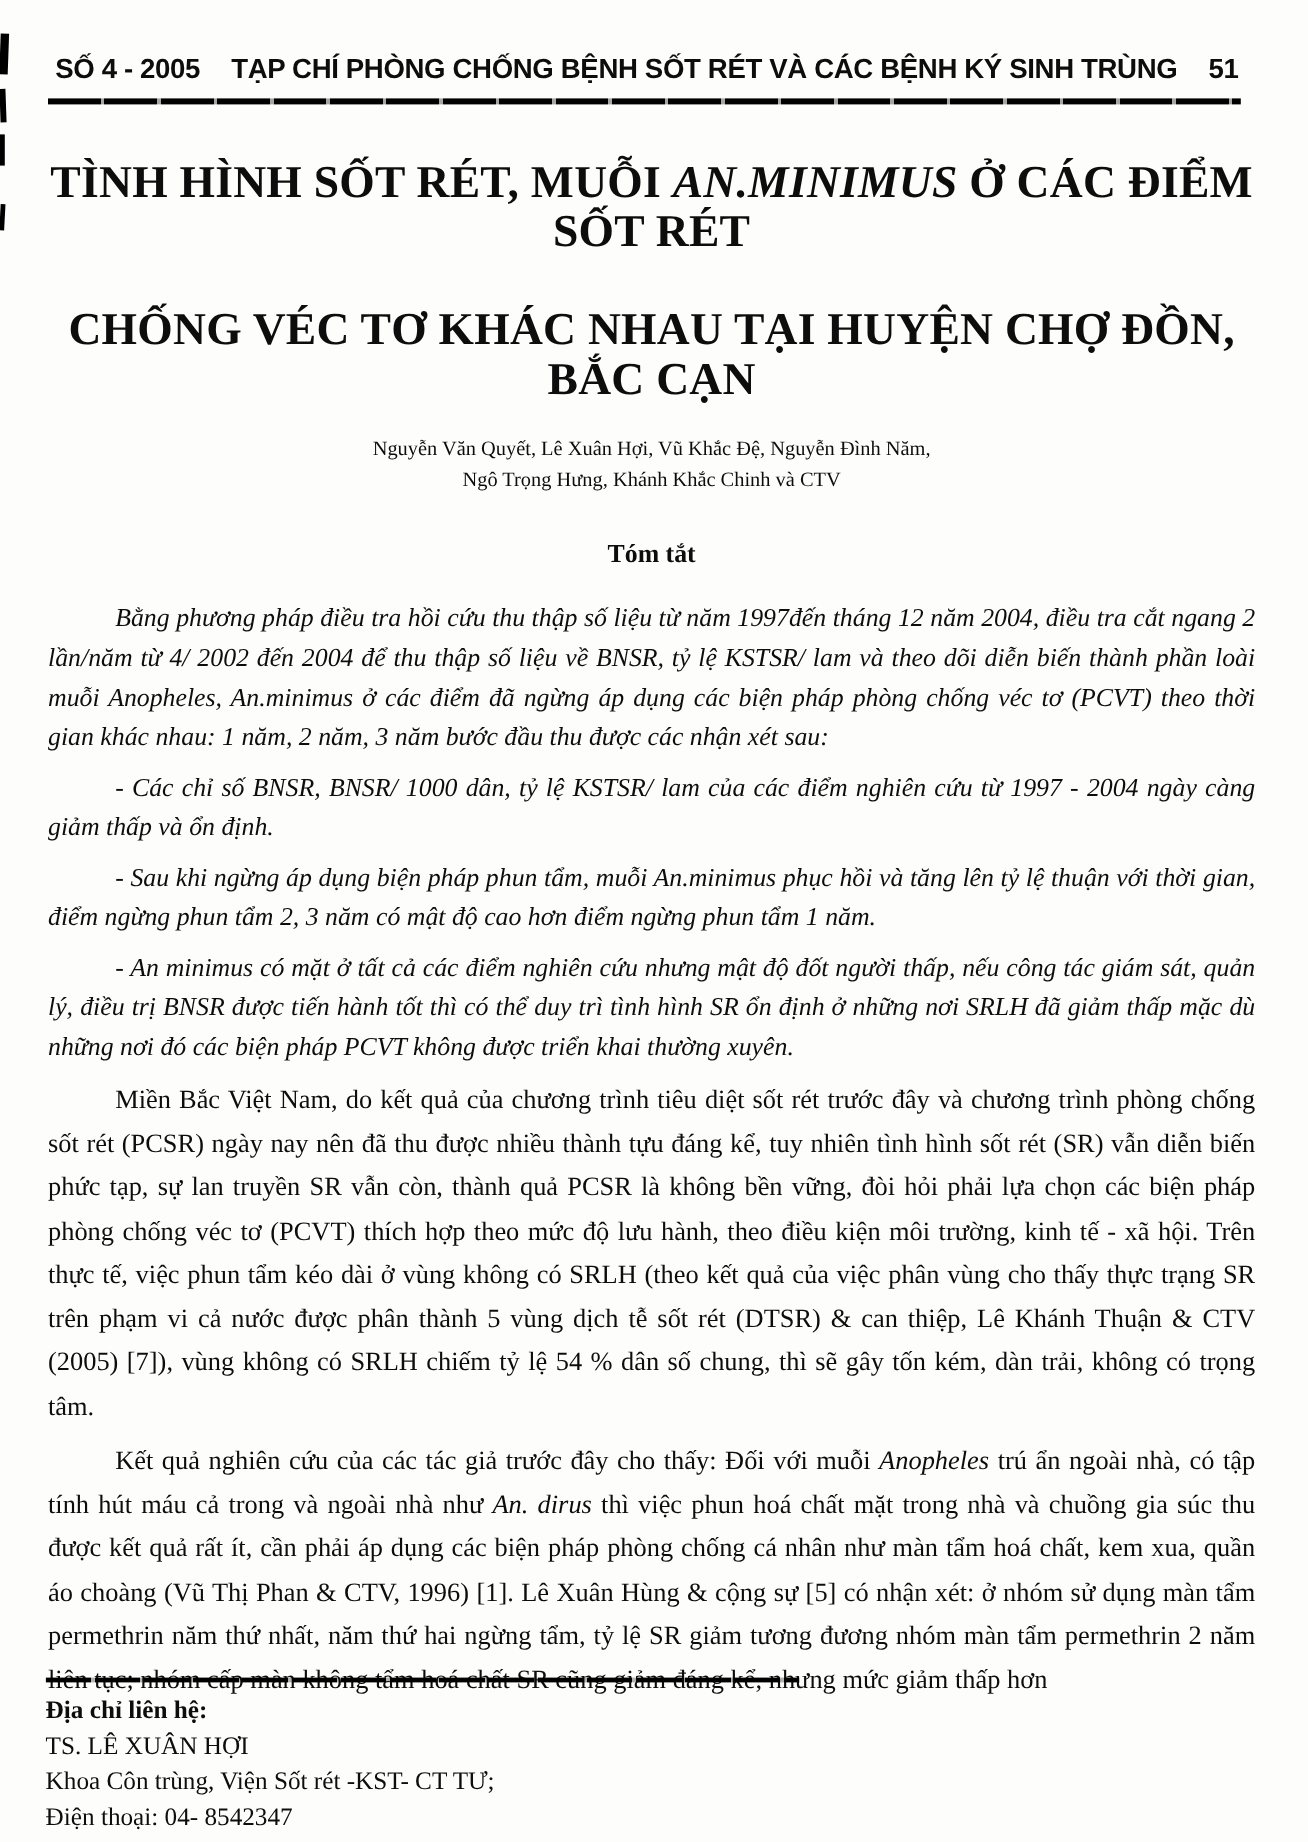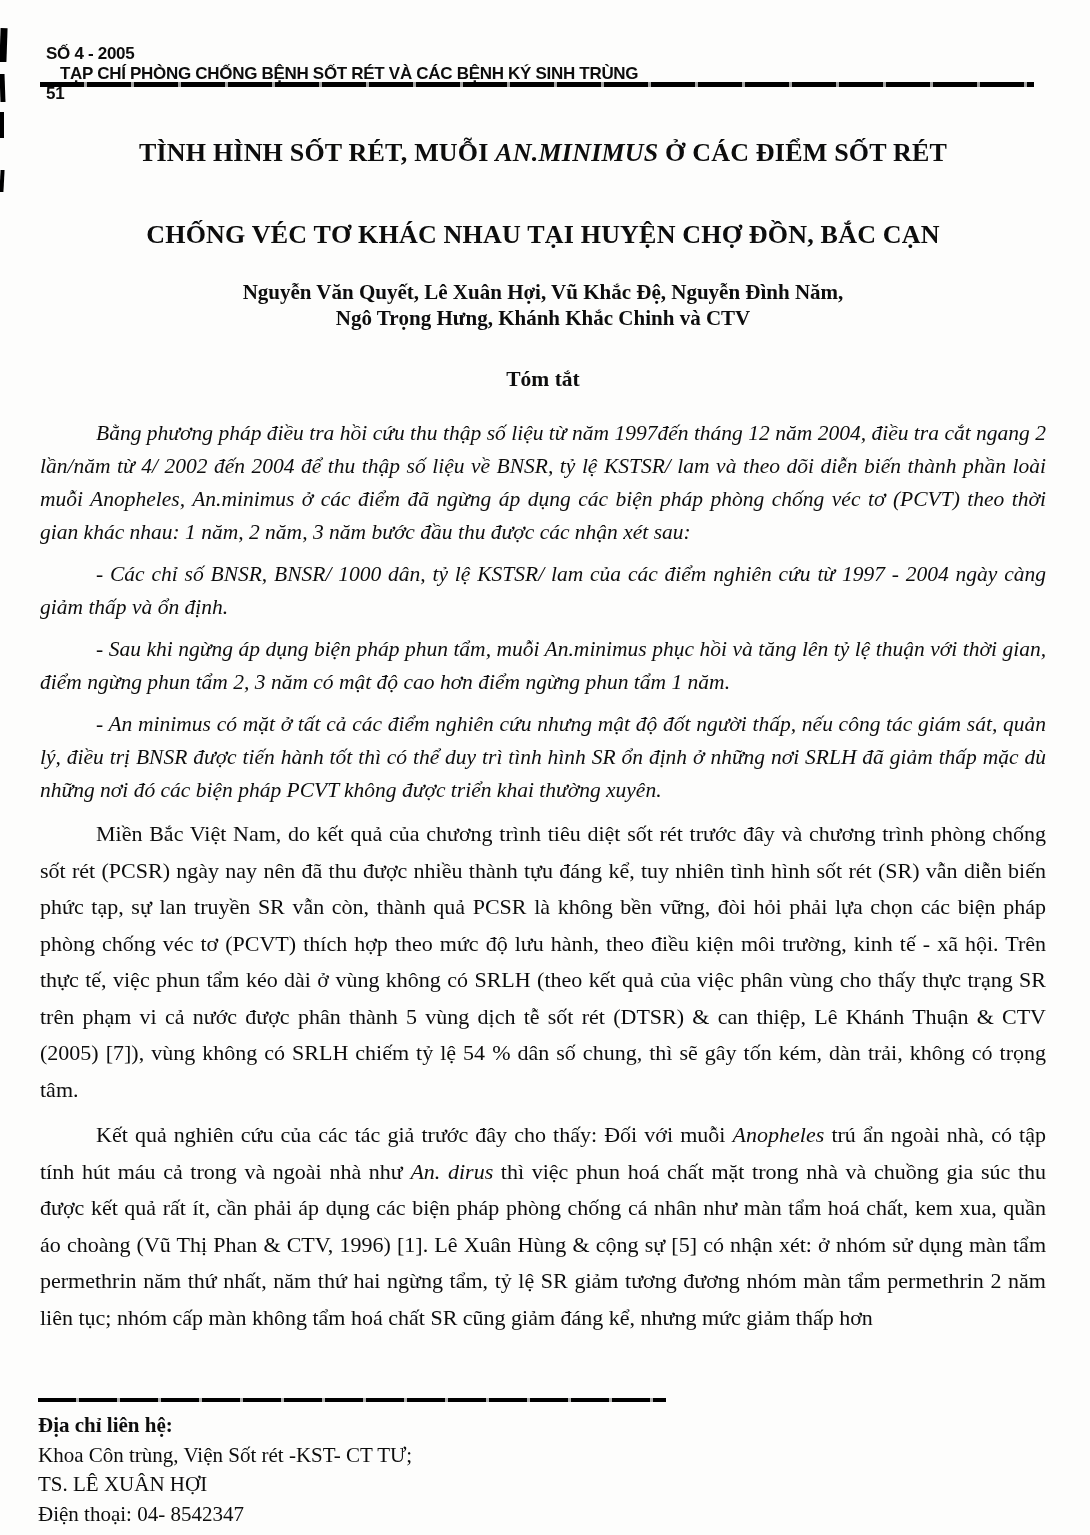--- a/index.html
+++ b/index.html
@@ -31,24 +31,23 @@
   .runhead {
     position: absolute;
     top: 44px;
     left: 46px;
     right: 58px;
     display: flex;
     justify-content: space-between;
     align-items: baseline;
     font-family: "Liberation Sans", sans-serif;
     font-weight: bold;
-    font-size: 17px;
+    font-size: 23px;
     letter-spacing: -0.3px;
     white-space: nowrap;
-    flex-direction: column;
   }
   .runhead .issue { flex: 0 0 auto; }
   .runhead .jtitle { flex: 1 1 auto; text-align: center; padding: 0 14px; }
   .runhead .pageno { flex: 0 0 auto; }
   .head-rule {
     position: absolute;
     top: 82px;
     left: 40px;
     right: 56px;
     height: 5px;
@@ -61,31 +60,31 @@
   .content {
     position: absolute;
     left: 40px;
     right: 44px;
     top: 118px;
   }
 
   .article-title {
     text-align: center;
     font-weight: bold;
-    font-size: 26px;
+    font-size: 38px;
     line-height: 41px;
     margin-top: 14px;
     letter-spacing: 0.2px;
   }
   .article-title .species { font-style: italic; }
 
   .authors {
     text-align: center;
-    font-weight: bold;
-    font-size: 21px;
+    font-weight: normal;
+    font-size: 17px;
     line-height: 26px;
     margin-top: 24px;
   }
 
   .abstract-heading {
     text-align: center;
     font-weight: bold;
     font-size: 21.5px;
     margin-top: 36px;
   }
@@ -174,16 +173,16 @@
 
   <p class="body-par">Miền Bắc Việt Nam, do kết quả của chương trình tiêu diệt sốt rét trước đây và chương trình phòng chống sốt rét (PCSR) ngày nay nên đã thu được nhiều thành tựu đáng kể, tuy nhiên tình hình sốt rét (SR) vẫn diễn biến phức tạp, sự lan truyền SR vẫn còn, thành quả PCSR là không bền vững, đòi hỏi phải lựa chọn các biện pháp phòng chống véc tơ (PCVT) thích hợp theo mức độ lưu hành, theo điều kiện môi trường, kinh tế - xã hội. Trên thực tế, việc phun tẩm kéo dài ở vùng không có SRLH (theo kết quả của việc phân vùng cho thấy thực trạng SR trên phạm vi cả nước được phân thành 5 vùng dịch tễ sốt rét (DTSR) &amp; can thiệp, Lê Khánh Thuận &amp; CTV (2005) [7]), vùng không có SRLH chiếm tỷ lệ 54 % dân số chung, thì sẽ gây tốn kém, dàn trải, không có trọng tâm.</p>
 
   <p class="body-par"><span>Kết quả nghiên cứu của các tác giả trước đây cho thấy: Đối với muỗi </span><span class="species">Anopheles</span><span> trú ẩn ngoài nhà, có tập tính hút máu cả trong và ngoài nhà như </span><span class="species">An. dirus</span><span> thì việc phun hoá chất mặt trong nhà và chuồng gia súc thu được kết quả rất ít, cần phải áp dụng các biện pháp phòng chống cá nhân như màn tẩm hoá chất, kem xua, quần áo choàng (Vũ Thị Phan &amp; CTV, 1996) [1]. Lê Xuân Hùng &amp; cộng sự [5] có nhận xét: ở nhóm sử dụng màn tẩm permethrin năm thứ nhất, năm thứ hai ngừng tẩm, tỷ lệ SR giảm tương đương nhóm màn tẩm permethrin 2 năm liên tục; nhóm cấp màn không tẩm hoá chất SR cũng giảm đáng kể, nhưng mức giảm thấp hơn</span></p>
 
 </div>
 
 <div class="footnote">
   <div class="foot-rule"></div>
   <div class="foot-label">Địa chỉ liên hệ:</div>
+  <div>TS. LÊ XUÂN HỢI</div>
   <div>Khoa Côn trùng, Viện Sốt rét -KST- CT TƯ;</div>
-  <div>TS. LÊ XUÂN HỢI</div>
   <div>Điện thoại: 04- 8542347</div>
 </div>
 
 </body></html>

